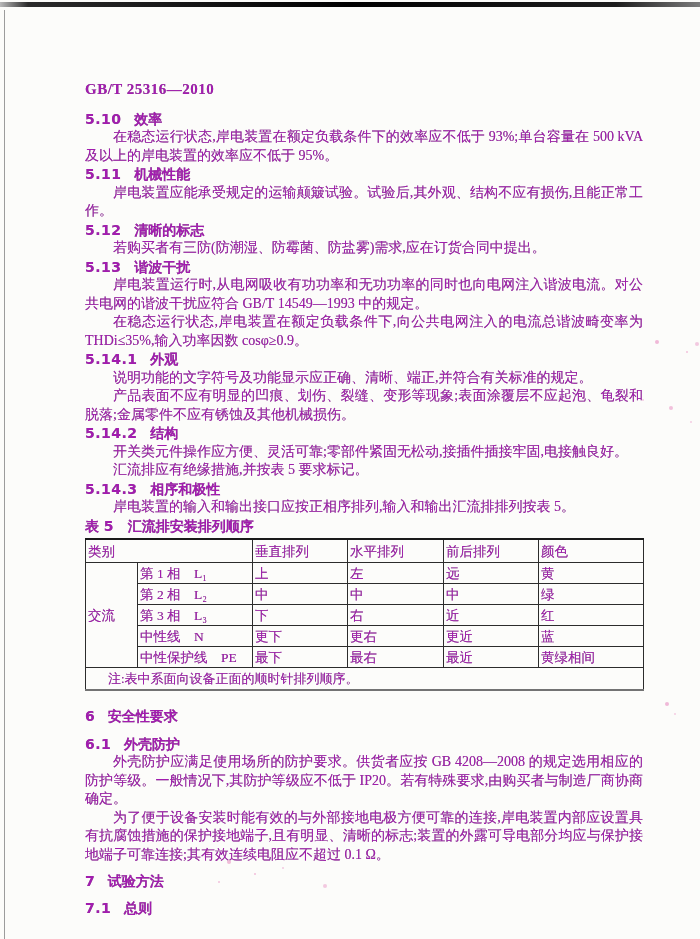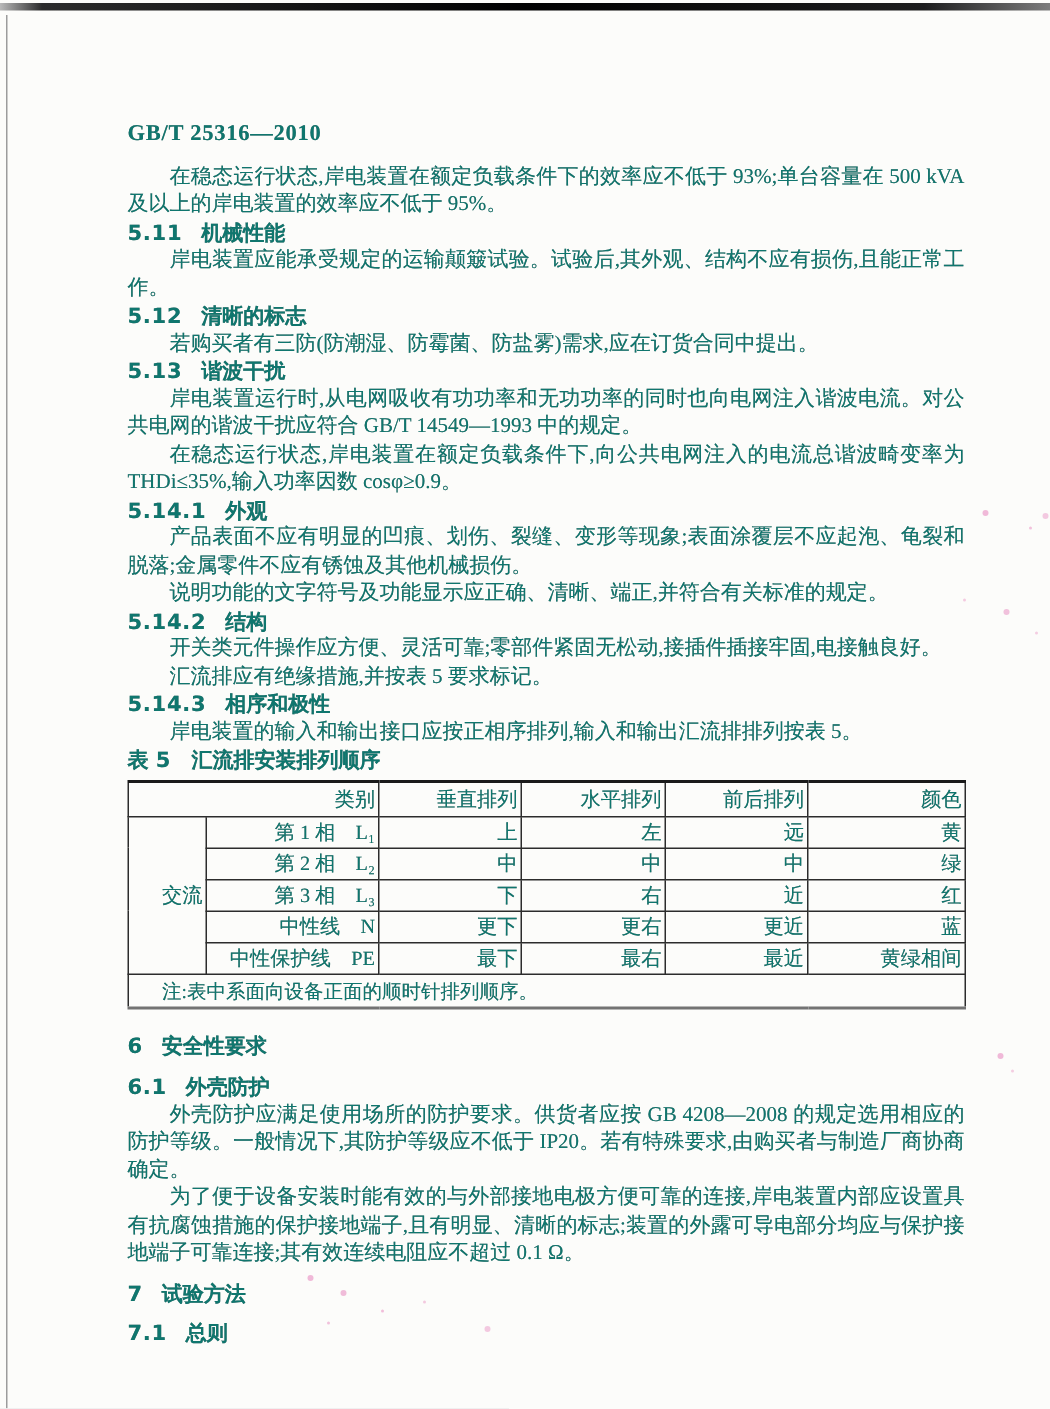--- a/index.html
+++ b/index.html
@@ -1,20 +1,20 @@
 <!DOCTYPE html>
 <html><head>
 <meta charset="utf-8">
 <style>
   html,body { margin:0; padding:0; background:#e8e8e8; }
   .page {
     position:relative; width:700px; height:939px; margin:0 auto;
     background:#fcfcfa; overflow:hidden;
     font-family:"Liberation Serif","DejaVu Serif",serif;
-    color:#0f766e;
+    color:#a21caf;
     text-shadow:0 0 .4px rgba(0,0,0,.45);
   }
   .top-strip {
     position:absolute; top:2px; left:0; width:100%; height:5px;
     background:linear-gradient(90deg,#b9b9b9 0,#2b2b2b 4%,#000 50%,#1d1d1d 88%,#7c7c7c 100%);
   }
   .left-edge-line { position:absolute; top:10px; bottom:0; left:4px; width:1px; background:#9c9c9c; }
   .content { position:absolute; left:85px; top:80px; width:558px; font-size:14px; line-height:18.5px; }
   .std-header { font-weight:bold; font-size:15px; letter-spacing:.5px; margin-bottom:11px; }
   .h, .h-chap {
@@ -27,21 +27,21 @@
   .h-chap-7 { margin-top:8px; }
   .h-sub-71 { margin-top:8px; }
   p.body { margin:0; text-indent:2em; text-align:justify; }
   .tbl-title {
     font-family:"DejaVu Sans","Liberation Sans",sans-serif;
     font-weight:bold; text-align:left; margin:0 0 3px 0;
   }
   .tbl-title .tnum { margin-right:1em; }
   table.t5 { width:558px; border-collapse:collapse; table-layout:fixed; font-size:13.5px; }
   table.t5 th, table.t5 td {
-    border:1px solid #2c2c2c; text-align:right; padding:1px 2px; font-weight:normal;
+    border:1px solid #2c2c2c; text-align:left; padding:1px 2px; font-weight:normal;
     line-height:17px;
   }
   table.t5 thead th { height:20px; border-top:2px solid #1a1a1a; }
   table.t5 tbody td { height:18px; }
   table.t5 .note-cell { text-align:left; padding-left:22px; font-size:13px; height:19px; border-bottom:2px solid #737373; }
   .col-group { width:52px; } .col-name { width:115px; } .col-v { width:95px; }
   .col-h { width:96px; } .col-d { width:95px; } .col-c { width:105px; }
   
   .stain { position:absolute; width:4px; height:4px; border-radius:50%; background:rgba(222,84,164,.4); }
   .stain-a { left:655px; top:340px;
@@ -62,35 +62,36 @@
 <div class="page">
   <div class="top-strip"></div>
   <div class="left-edge-line"></div>
   <div class="stain stain-a"></div>
   <div class="stain stain-b"></div>
   <div class="stain stain-c"></div>
 
   <div class="content">
     <div class="std-header">GB/T 25316—2010</div>
 
+    <div class="h"><span class="num">5.10</span><span>效率</span></div>
     <p class="body">在稳态运行状态,岸电装置在额定负载条件下的效率应不低于 93%;单台容量在 500 kVA 及以上的岸电装置的效率应不低于 95%。</p>
 
     <div class="h"><span class="num">5.11</span><span>机械性能</span></div>
     <p class="body">岸电装置应能承受规定的运输颠簸试验。试验后,其外观、结构不应有损伤,且能正常工作。</p>
 
     <div class="h"><span class="num">5.12</span><span>清晰的标志</span></div>
     <p class="body">若购买者有三防(防潮湿、防霉菌、防盐雾)需求,应在订货合同中提出。</p>
 
     <div class="h"><span class="num">5.13</span><span>谐波干扰</span></div>
     <p class="body">岸电装置运行时,从电网吸收有功功率和无功功率的同时也向电网注入谐波电流。对公共电网的谐波干扰应符合 GB/T 14549—1993 中的规定。</p>
     <p class="body">在稳态运行状态,岸电装置在额定负载条件下,向公共电网注入的电流总谐波畸变率为 THDi≤35%,输入功率因数 cosφ≥0.9。</p>
 
     <div class="h"><span class="num">5.14.1</span><span>外观</span></div>
+    <p class="body">说明功能的文字符号及功能显示应正确、清晰、端正,并符合有关标准的规定。</p>
     <p class="body">产品表面不应有明显的凹痕、划伤、裂缝、变形等现象;表面涂覆层不应起泡、龟裂和脱落;金属零件不应有锈蚀及其他机械损伤。</p>
-    <p class="body">说明功能的文字符号及功能显示应正确、清晰、端正,并符合有关标准的规定。</p>
 
     <div class="h"><span class="num">5.14.2</span><span>结构</span></div>
     <p class="body">开关类元件操作应方便、灵活可靠;零部件紧固无松动,接插件插接牢固,电接触良好。</p>
     <p class="body">汇流排应有绝缘措施,并按表 5 要求标记。</p>
 
     <div class="h"><span class="num">5.14.3</span><span>相序和极性</span></div>
     <p class="body">岸电装置的输入和输出接口应按正相序排列,输入和输出汇流排排列按表 5。</p>
 
     <div class="tbl-title"><span class="tnum">表 5</span><span>汇流排安装排列顺序</span></div>
 

